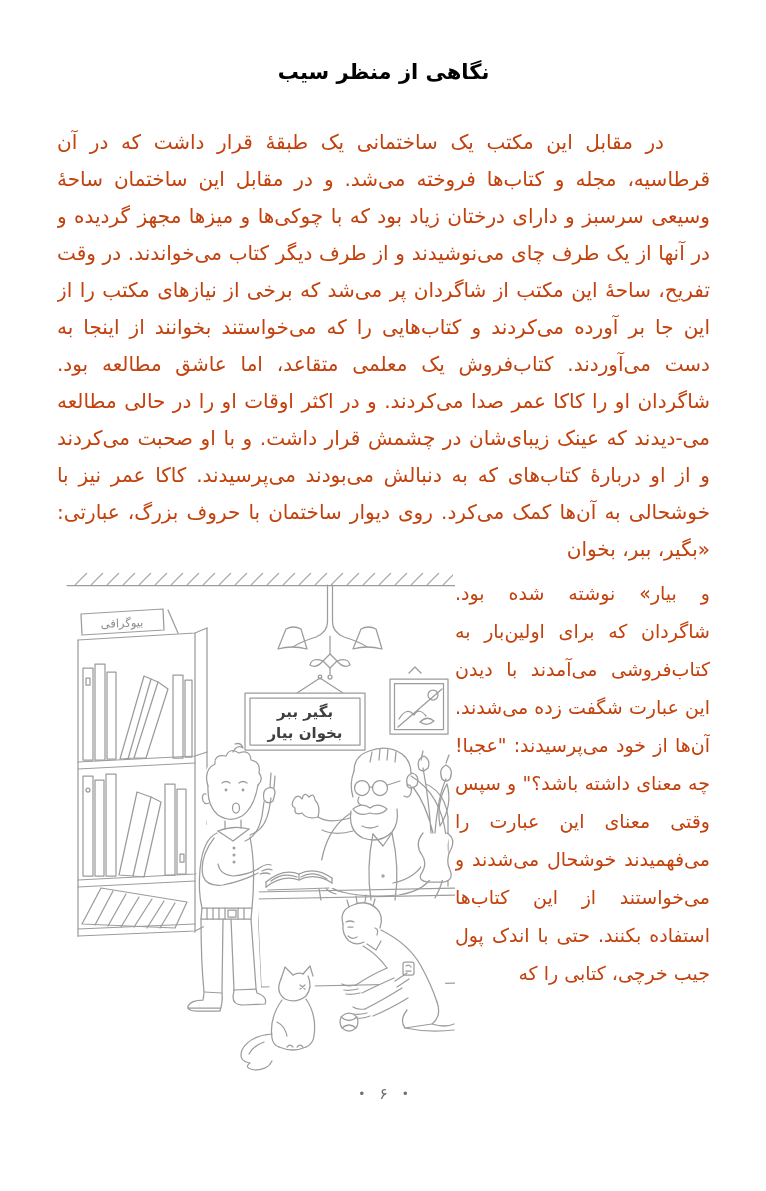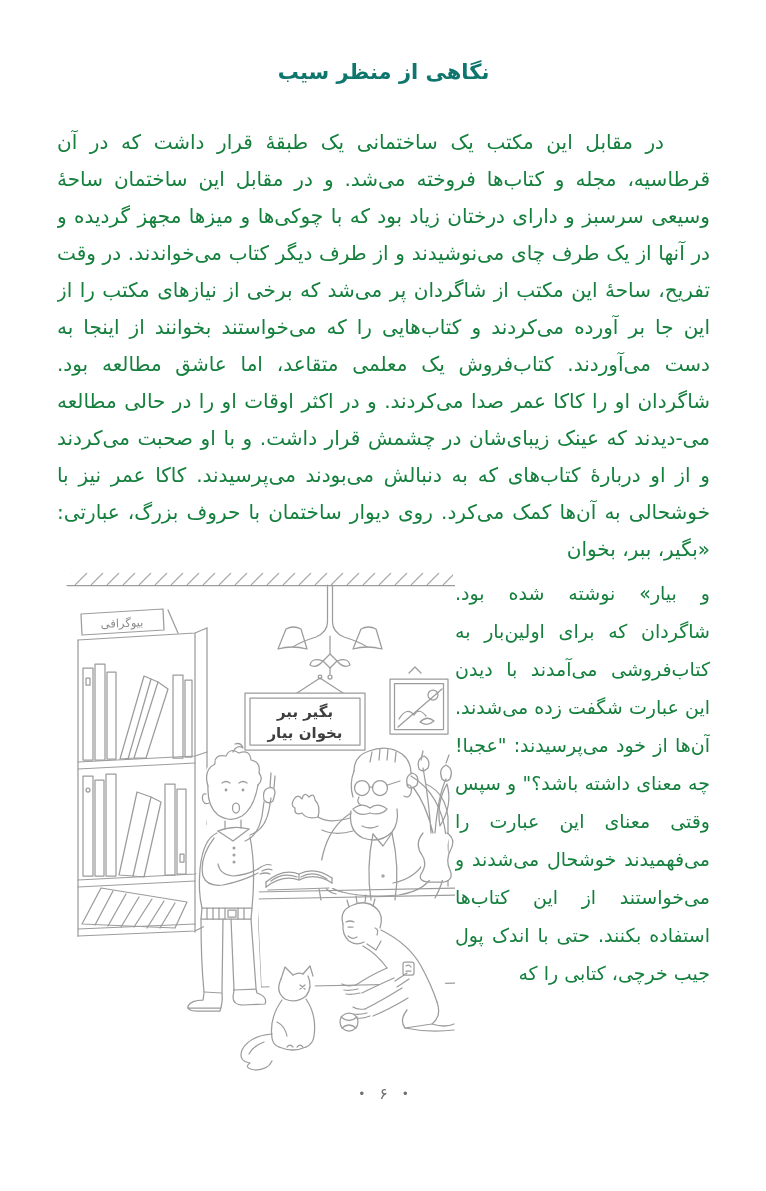--- a/index.html
+++ b/index.html
@@ -2,24 +2,24 @@
 <html lang="fa"><head>
 <meta charset="utf-8">
 <style>
   html,body{margin:0;padding:0;background:#ffffff;}
   .page{
     position:relative; width:766px; height:1191px; box-sizing:border-box;
     padding:0 56px 0 57px; overflow:hidden; background:#ffffff;
     font-family:"DejaVu Sans",sans-serif; direction:rtl;
   }
   .title{
-    margin-top:60px; text-align:center; color:#0f766e;
+    margin-top:60px; text-align:center; color:#000000;
     font-size:21px; font-weight:bold; letter-spacing:.5px;
   }
-  .para{ color:#15803d; text-align:justify; text-justify:inter-word; }
+  .para{ color:#c2410c; text-align:justify; text-justify:inter-word; }
   .para.main{
     margin-top:40px; font-size:20px; line-height:37px; text-indent:46px;
     max-height:452px; overflow:hidden;
   }
   .illo-row{ display:flex; direction:ltr; margin-top:4px; height:500px; }
   .illo{ flex:0 0 398px; width:398px; height:500px; }
   .para.column{
     flex:1; direction:rtl; font-size:19px; line-height:38px;
     padding-top:2px; max-height:486px; overflow:hidden;
   }

